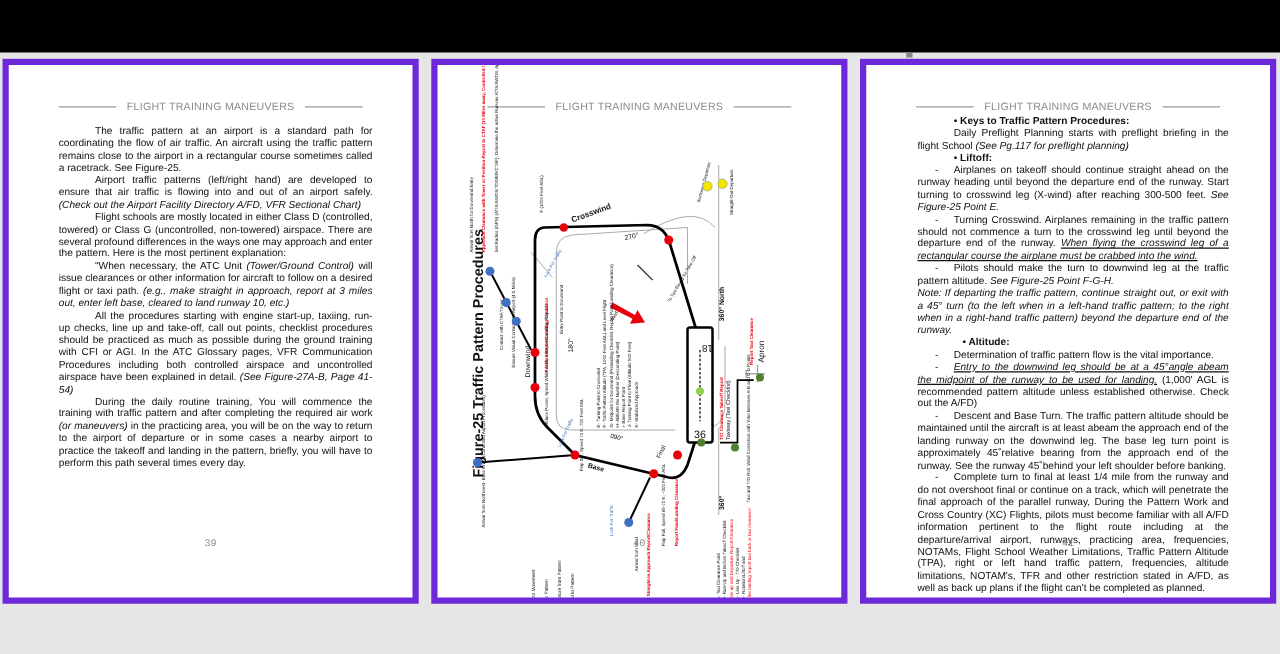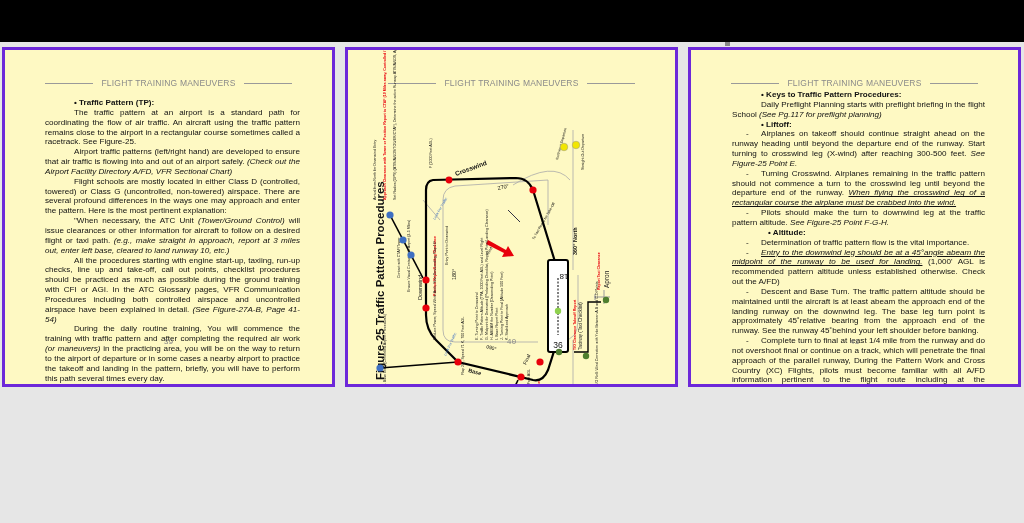--- a/index.html
+++ b/index.html
@@ -1,19 +1,19 @@
 <!DOCTYPE html>
 <html><head>
 <meta charset="utf-8">
 <style>
   html, body { margin:0; padding:0; }
   body { width:1024px; height:523px; overflow:hidden; background:#e6e6e6; position:relative; font-family:"Liberation Sans", sans-serif; }
   .topbar { position:absolute; left:0; top:0; width:1024px; height:42px; background:#000; }
   .scroll-thumb { position:absolute; left:725px; top:42px; width:5px; height:4px; background:#888; }
-  .page { position:absolute; top:47px; height:340px; background:#fef9c3; border:3px solid #6d28d9; box-sizing:border-box; overflow:hidden; }
+  .page { position:absolute; top:47px; height:436px; background:#ffffff; border:5px solid #6d28d9; box-sizing:border-box; overflow:hidden; }
   #p39 { left:2px; width:333px; }
   #p40 { left:345px; width:333px; }
   #p41 { left:688px; width:333px; }
   .hdr { position:absolute; top:26px; left:40px; right:40px; height:14px; display:flex; align-items:center; }
   .hdr .rule { flex:1; height:1px; background:#9a9a9a; }
   .hdr .t { padding:0 8px; font-size:8.5px; color:#8a8a8a; letter-spacing:0.2px; white-space:nowrap; }
   .pnum { position:absolute; bottom:38px; left:0; right:0; text-align:center; font-size:8px; color:#888;font-family:Liberation Mono, monospace; }
   .body { position:absolute; left:40px; right:32px; top:48px; font-size:8.1px; line-height:9.85px; color:#111; text-align:justify; }
   .body p { margin:0; }
   .ind { text-indent:29px; }
@@ -31,21 +31,20 @@
 <div class="topbar"></div>
 <div class="scroll-thumb"></div>
 
 <div class="page" id="p39">
   <div class="hdr">
     <div class="rule"></div>
     <span class="t">FLIGHT TRAINING MANEUVERS</span>
     <div class="rule"></div>
   </div>
   <div class="body">
-    <p class="h">• Traffic Pattern (TP):</p>
     <p class="ind">The traffic pattern at an airport is a standard path for coordinating the flow of air traffic. An aircraft using the traffic pattern remains close to the airport in a rectangular course sometimes called a racetrack. See Figure-25.</p>
     <p class="ind"><span>Airport traffic patterns (left/right hand) are developed to ensure that air traffic is flowing into and out of an airport safely. </span><i>(Check out the Airport Facility Directory A/FD, VFR Sectional Chart)</i></p>
     <p class="ind">Flight schools are mostly located in either Class D (controlled, towered) or Class G (uncontrolled, non-towered) airspace. There are several profound differences in the ways one may approach and enter the pattern. Here is the most pertinent explanation:</p>
     <p class="ind"><span>"When necessary, the ATC Unit </span><i>(Tower/Ground Control)</i><span> will issue clearances or other information for aircraft to follow on a desired flight or taxi path. </span><i>(e.g., make straight in approach, report at 3 miles out, enter left base, cleared to land runway 10, etc.)</i></p>
     <p class="ind"><span>All the procedures starting with engine start-up, taxiing, run-up checks, line up and take-off, call out points, checklist procedures should be practiced as much as possible during the ground training with CFI or AGI. In the ATC Glossary pages, VFR Communication Procedures including both controlled airspace and uncontrolled airspace have been explained in detail. </span><i>(See Figure-27A-B, Page 41-54)</i></p>
     <p class="ind"><span>During the daily routine training, You will commence the training with traffic pattern and after completing the required air work </span><i>(or maneuvers)</i><span> in the practicing area, you will be on the way to return to the airport of departure or in some cases a nearby airport to practice the takeoff and landing in the pattern, briefly, you will have to perform this path several times every day.</span></p>
   </div>
   <div class="pnum">39</div>
 </div>
 
@@ -192,20 +191,21 @@
     <span class="t">FLIGHT TRAINING MANEUVERS</span>
     <div class="rule"></div>
   </div>
   <div class="body">
     <p class="h">• Keys to Traffic Pattern Procedures:</p>
     <p class="ind"><span>Daily Preflight Planning starts with preflight briefing in the flight School </span><i>(See Pg.117 for preflight planning)</i></p>
     <p class="h">• Liftoff:</p>
     <p class="dash"><span class="d">-</span><span>Airplanes on takeoff should continue straight ahead on the runway heading until beyond the departure end of the runway. Start turning to crosswind leg (X-wind) after reaching 300-500 feet. </span><i>See Figure-25 Point E.</i></p>
     <p class="dash"><span class="d">-</span><span>Turning Crosswind. Airplanes remaining in the traffic pattern should not commence a turn to the crosswind leg until beyond the departure end of the runway. </span><i><u>When flying the crosswind leg of a rectangular course the airplane must be crabbed into the wind.</u></i></p>
     <p class="dash"><span class="d">-</span><span>Pilots should make the turn to downwind leg at the traffic pattern altitude. </span><i>See Figure-25 Point F-G-H.</i></p>
+    <p><i>Note: If departing the traffic pattern, continue straight out, or exit with a 45° turn (to the left when in a left-hand traffic pattern; to the right when in a right-hand traffic pattern) beyond the departure end of the runway.</i></p>
     <p class="h" style="padding-left:36px">• Altitude:</p>
     <p class="dash"><span class="d">-</span><span>Determination of traffic pattern flow is the vital importance.</span></p>
     <p class="dash"><span class="d">-</span><i><u>Entry to the downwind leg should be at a 45°angle abeam the midpoint of the runway to be used for landing.</u></i><span> (1,000' AGL is recommended pattern altitude unless established otherwise. Check out the A/FD)</span></p>
     <p class="dash"><span class="d">-</span><span>Descent and Base Turn. The traffic pattern altitude should be maintained until the aircraft is at least abeam the approach end of the landing runway on the downwind leg. The base leg turn point is approximately 45˚relative bearing from the approach end of the runway. See the runway 45˚behind your left shoulder before banking.</span></p>
     <p class="dash"><span class="d">-</span><span>Complete turn to final at least 1/4 mile from the runway and do not overshoot final or continue on a track, which will penetrate the final approach of the parallel runway, During the Pattern Work and Cross Country (XC) Flights, pilots must become familiar with all A/FD information pertinent to the flight route including at the departure/arrival airport, runways, practicing area, frequencies, NOTAMs, Flight School Weather Limitations, Traffic Pattern Altitude (TPA), right or left hand traffic pattern, frequencies, altitude limitations, NOTAM's, TFR and other restriction stated in A/FD, as well as back up plans if the flight can't be completed as planned.</span></p>
     <p class="dash"><span class="d">-</span>&nbsp;</p>
   </div>
   <div class="pnum">41</div>
 </div>
 

